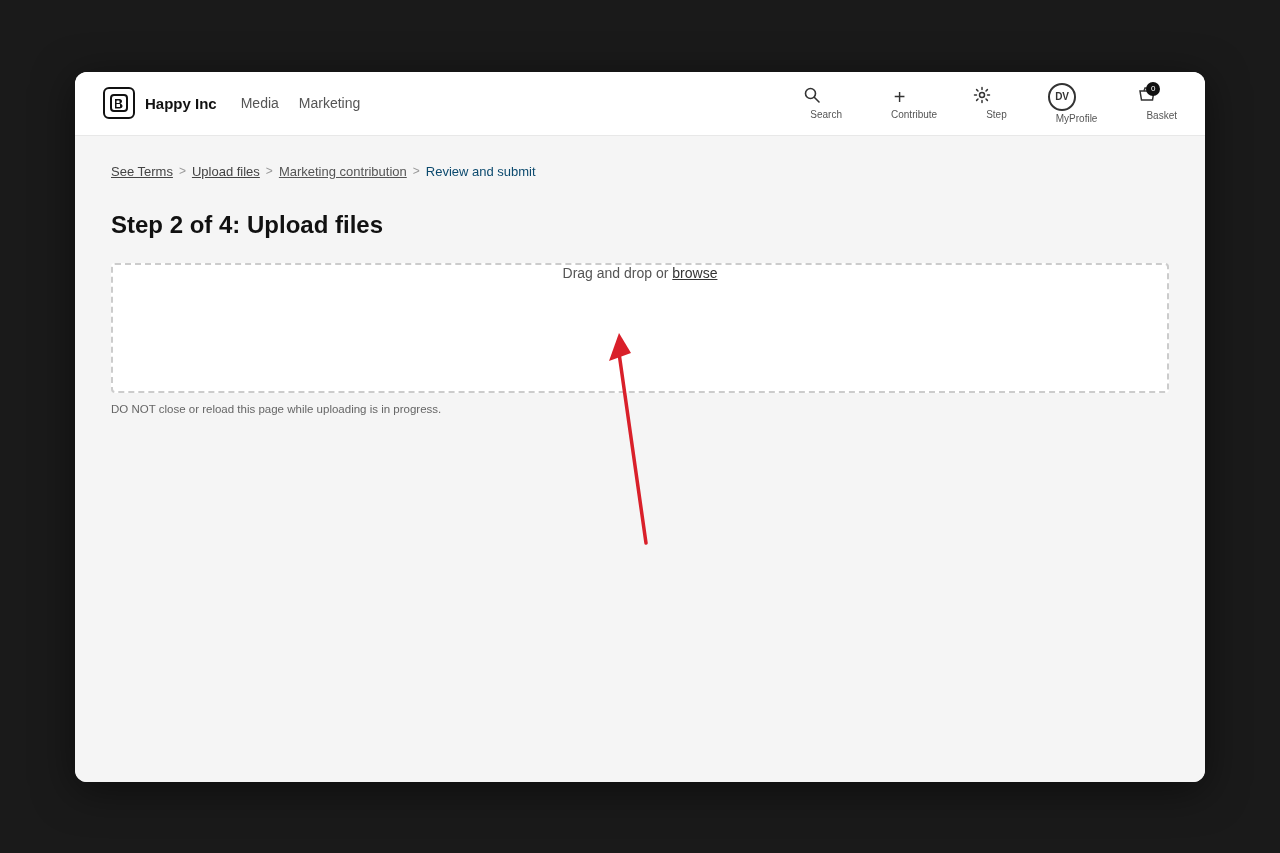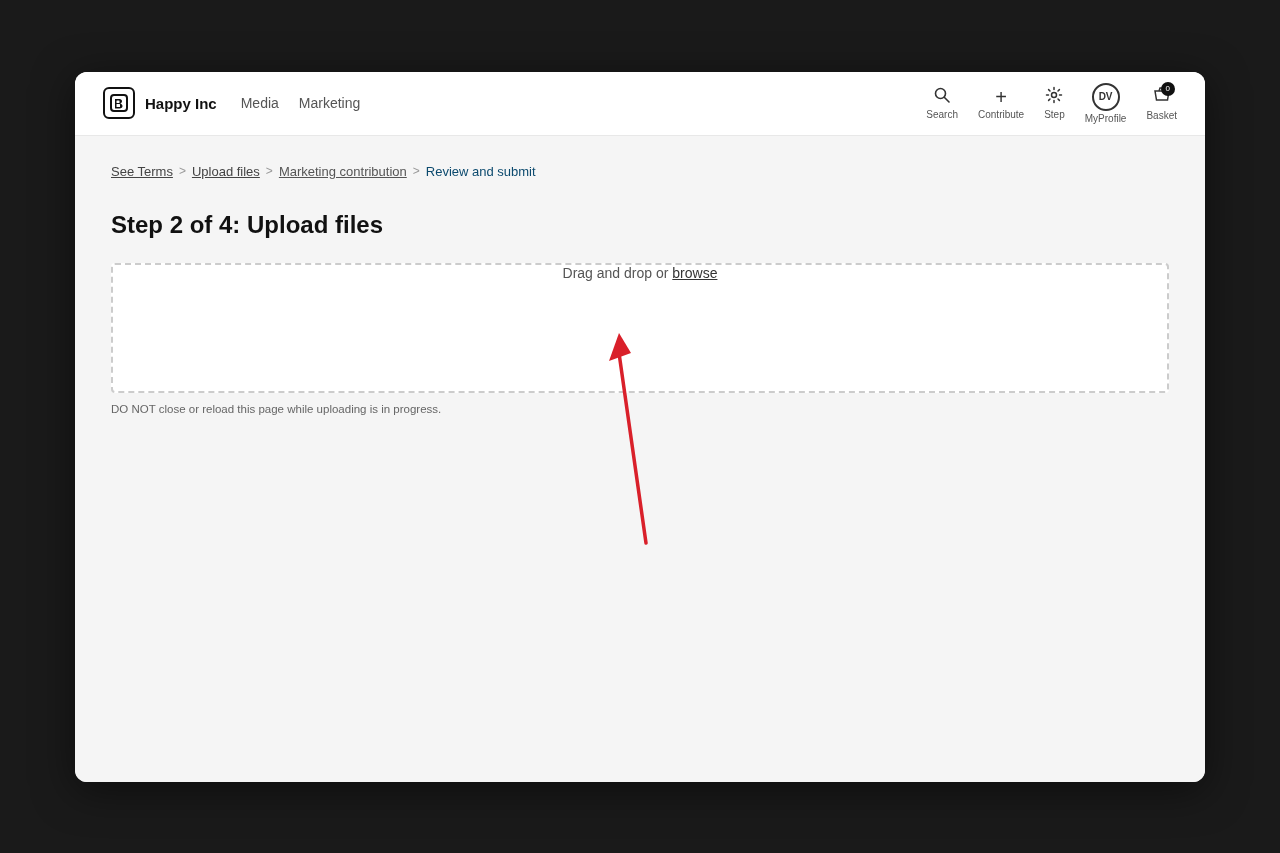--- a/index.html
+++ b/index.html
@@ -93,20 +93,21 @@
 
     .nav-action-icon {
       font-size: 18px;
       color: #333;
       line-height: 1;
     }
 
     .nav-action-label {
       font-size: 10px;
       color: #555;
+      margin-left: 29px;
     }
 
     .profile-circle {
       width: 28px;
       height: 28px;
       border-radius: 50%;
       border: 2px solid #333;
       display: flex;
       align-items: center;
       justify-content: center;

